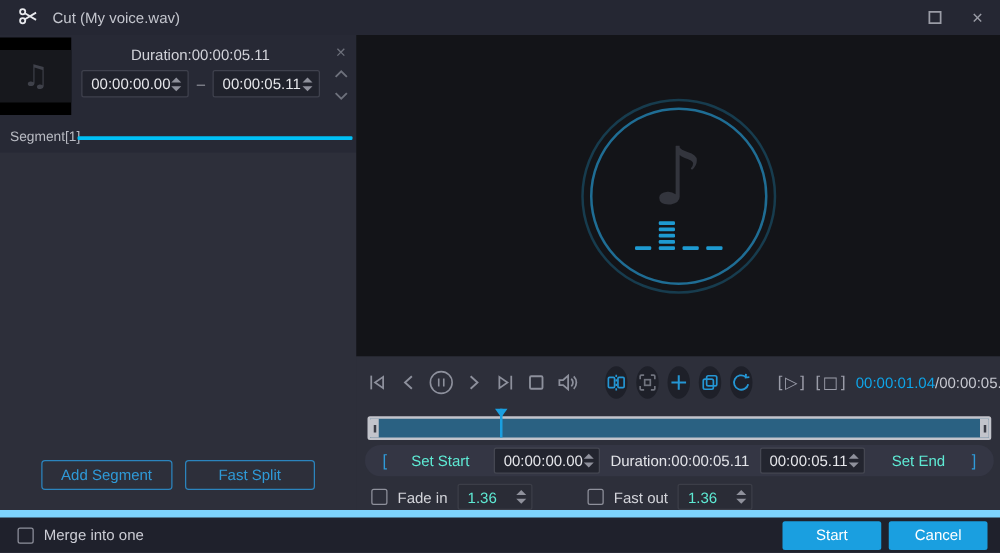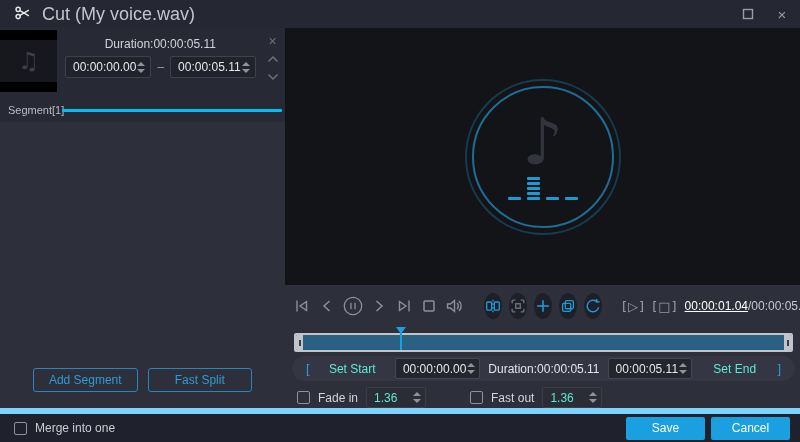--- a/index.html
+++ b/index.html
@@ -2,21 +2,21 @@
 <html><head>
 <meta charset="utf-8">
 <style>
   * { margin:0; padding:0; box-sizing:border-box; }
   html,body { width:800px; height:442px; overflow:hidden; }
   body { font-family:"Liberation Sans", sans-serif; font-size:12px; color:#cbccd4; background:#2d2f3a; }
   .window { width:800px; height:442px; display:flex; flex-direction:column; background:#2d2f3a; }
 
   
   .titlebar { height:28px; background:#252733; display:flex; align-items:center; padding:0 10px 0 14px; flex:0 0 auto; }
-  .titlebar .title { margin-left:10px; color:#c3c5cd; font-size:18px; }
+  .titlebar .title { margin-left:10px; color:#c3c5cd; font-size:12px; }
   .win-controls { margin-left:auto; display:flex; align-items:center; gap:18px; }
   .win-btn { width:16px; height:16px; display:flex; align-items:center; justify-content:center; color:#9a9ca6; cursor:default; }
   .win-btn.close { font-size:15px; }
 
   
   .main { flex:1 1 auto; display:flex; min-height:0; }
   .left-panel { width:285px; flex:0 0 285px; background:#2d2f3a; display:flex; flex-direction:column; }
 
   
   .segment-card { background:#272935; padding:2px 0 6px 0; }
@@ -56,21 +56,21 @@
 
   
   .controls { flex:1; background:#2d2f3a; padding:6px 5px 4px 7px; display:flex; flex-direction:column; }
   .transport-row { height:30px; display:flex; align-items:center; gap:7px; }
   .t-icon { width:22px; height:22px; display:flex; align-items:center; justify-content:center; }
   .t-icon svg { display:block; }
   .v-div { width:1px; height:18px; background:#4a4c57; margin:0 3px; }
   .circ-btn { width:26px; height:26px; border-radius:50%; background:#1e2029; display:flex; align-items:center; justify-content:center; }
   .seg-play { font-family:"DejaVu Sans", sans-serif; color:#9a9ca8; font-size:13px; letter-spacing:1px; }
   .time-display { margin-left:auto; padding-right:4px; font-size:12px; }
-  .time-cur { color:#ffffff;text-decoration:underline; }
+  .time-cur { color:#0ea5e9; }
   .time-total { color:#c6c8d0; }
 
   
   .timeline-wrap { height:28px; position:relative; margin-top:3px; }
   .timeline { position:absolute; left:2px; right:2px; top:9px; height:19px; border:2px solid #c2c4cb; border-radius:2px; background:#2a6182; }
   .tl-handle { position:absolute; top:0; bottom:0; width:7px; background:#c2c4cb; display:flex; align-items:center; justify-content:center; }
   .tl-handle i { display:block; width:2px; height:6px; background:#3a3c46; }
   .tl-handle.left { left:0; border-radius:1px 0 0 1px; }
   .tl-handle.right { right:0; border-radius:0 1px 1px 0; }
   .playhead { position:absolute; top:-8px; bottom:0; width:2px; background:#1a9fe0; }
@@ -358,18 +358,18 @@
       </div>
     </div>
   </div>
 
   <div class="footer">
     <div class="merge-wrap">
       <span class="cb"></span>
       <span>Merge into one</span>
     </div>
     <div class="footer-buttons">
-      <button class="solid-btn">Save</button>
+      <button class="solid-btn">Start</button>
       <button class="solid-btn">Cancel</button>
     </div>
   </div>
 
 </div>
 
 </body></html>

